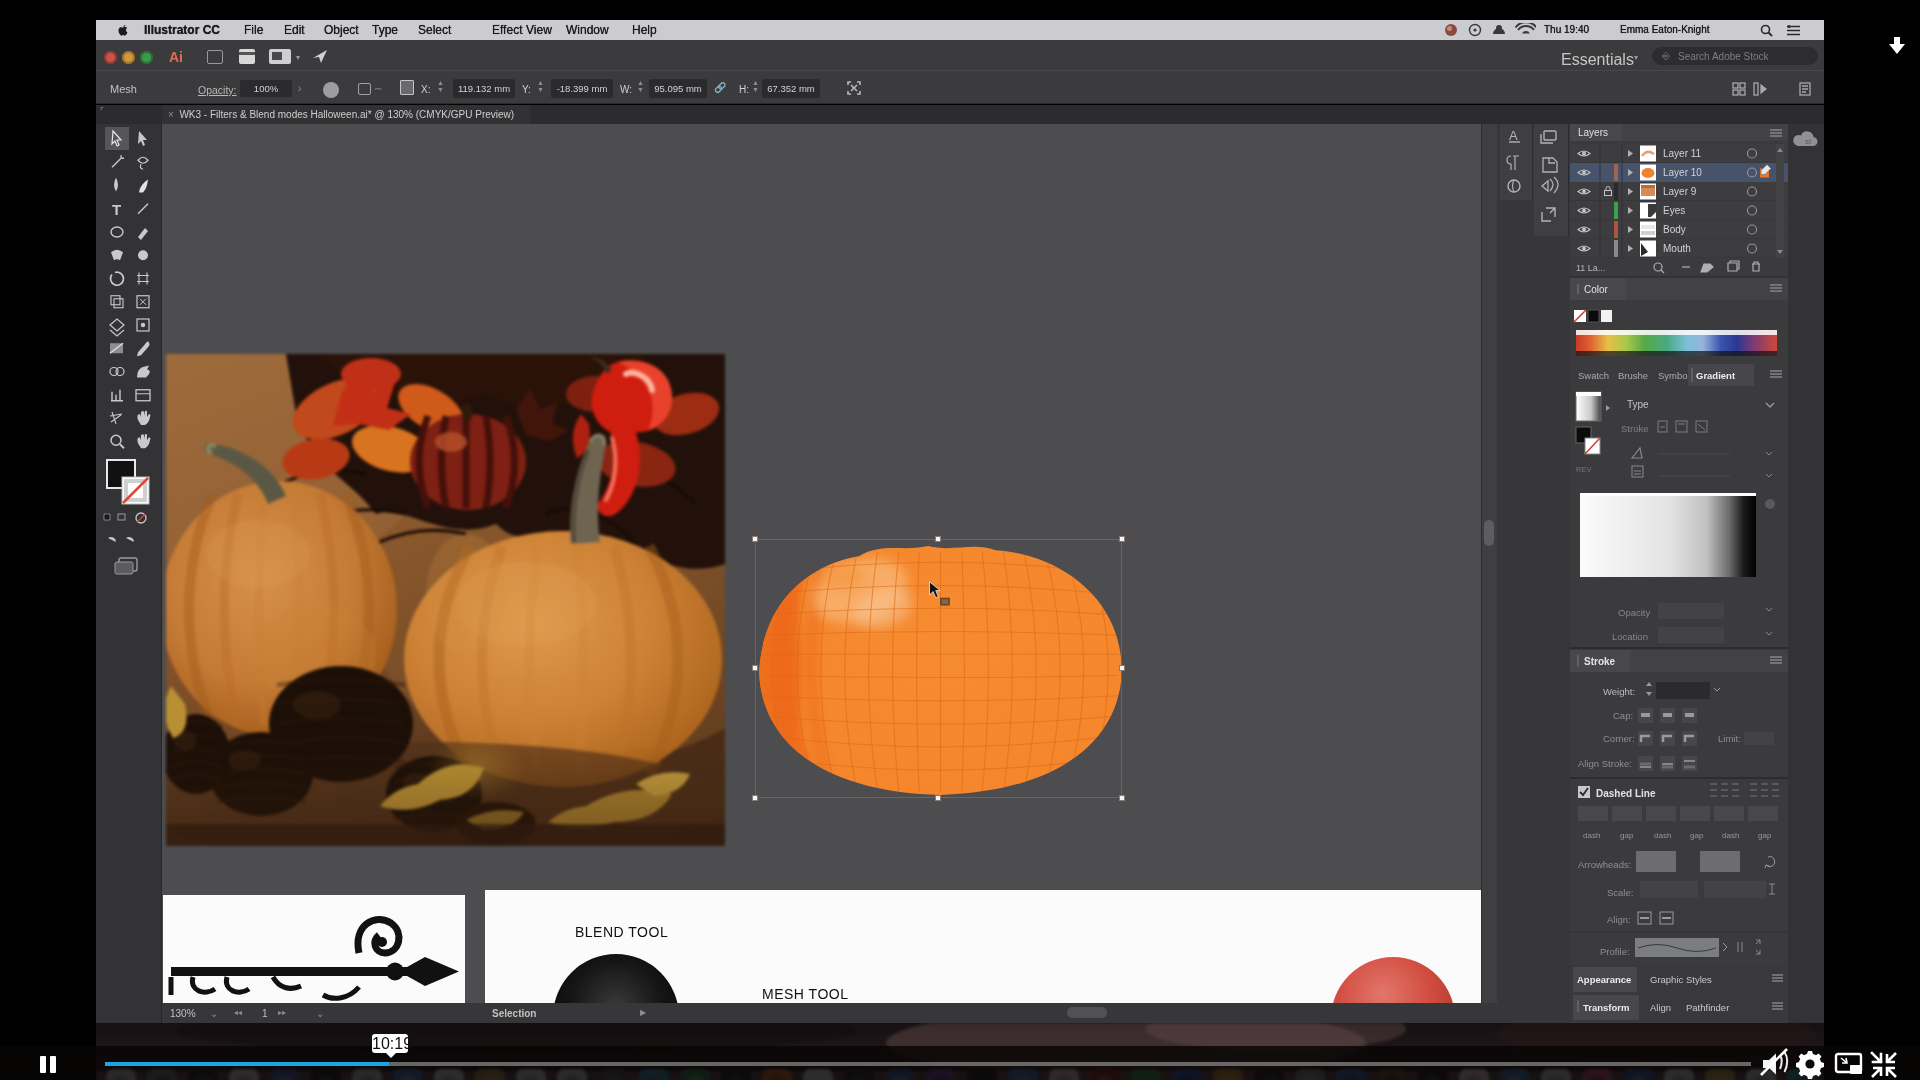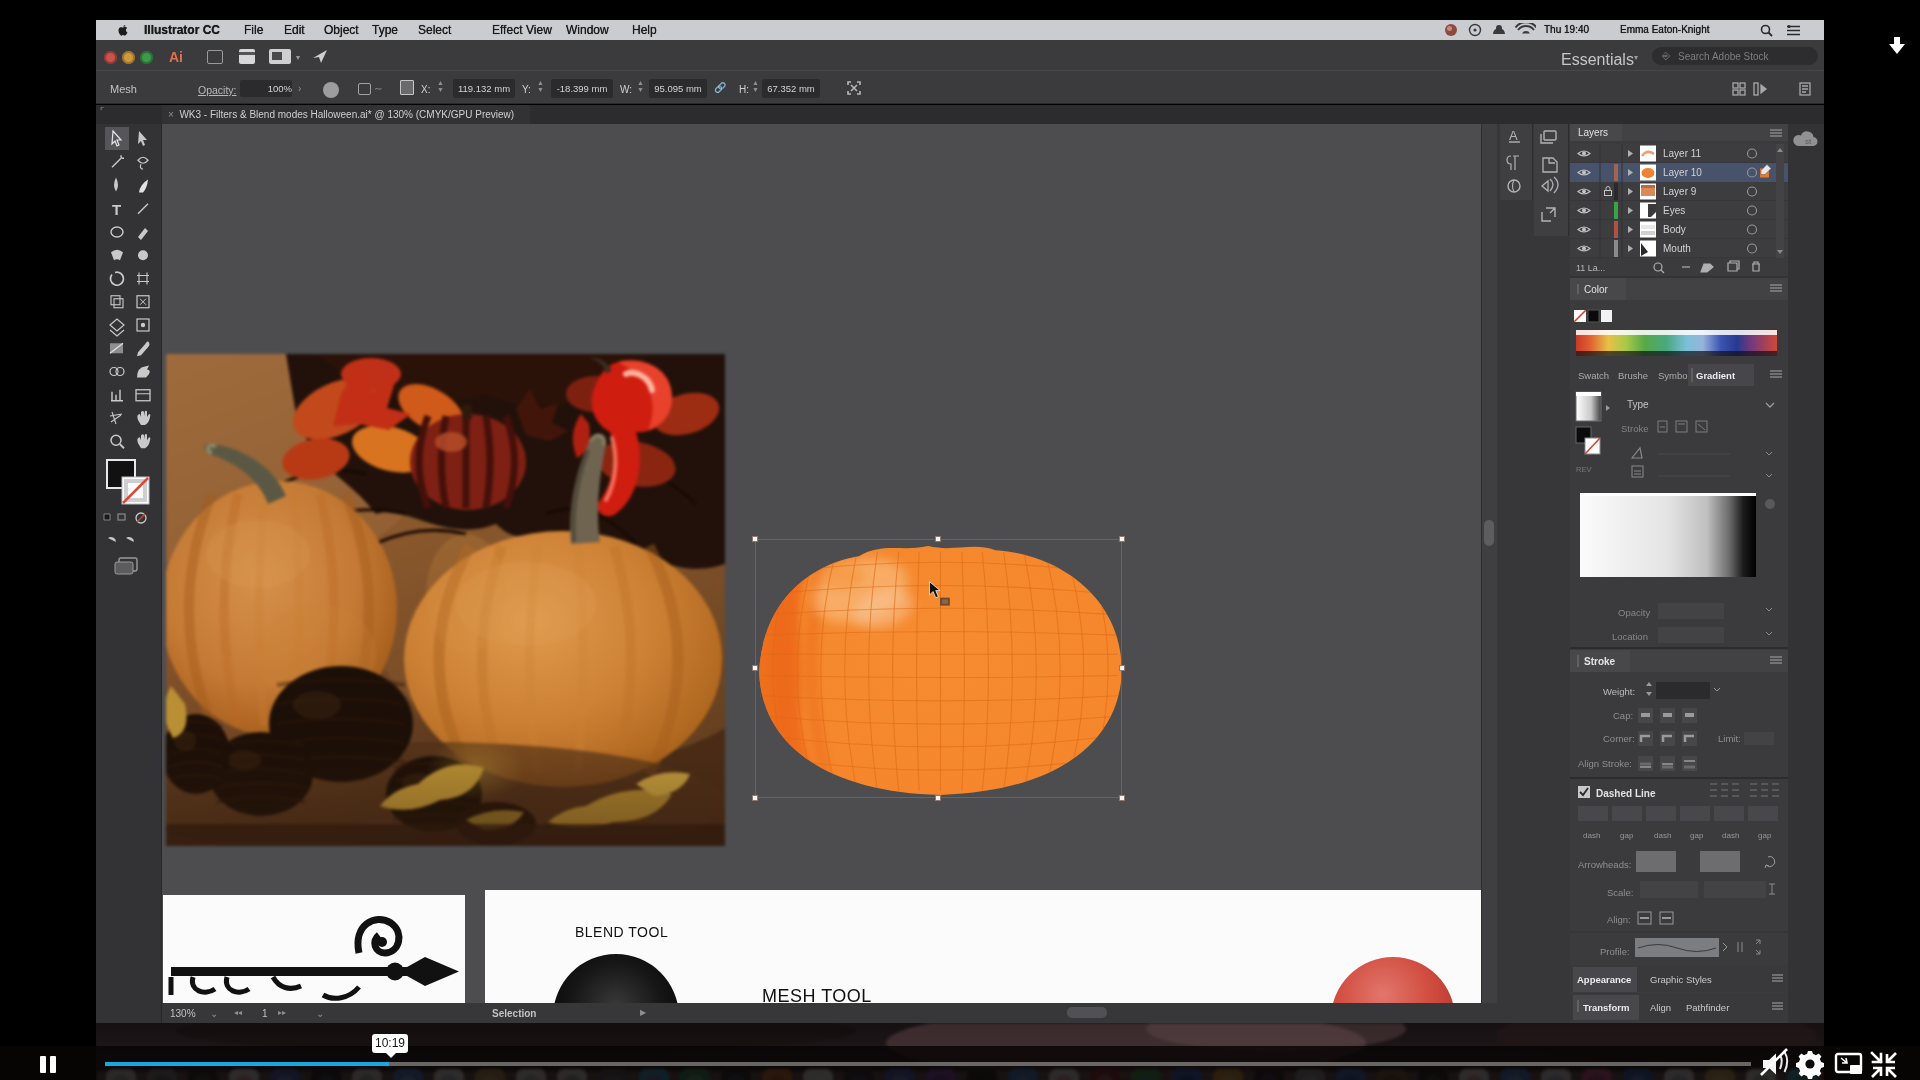--- a/index.html
+++ b/index.html
@@ -86,21 +86,21 @@
         <div class="abs" style="left:1465px;top:11px;color:#c6c6c6;font-size:16px;">Essentials</div>
         <div class="abs" style="left:1538px;top:13px;color:#9a9a9a;font-size:8px;">▾</div>
         <div class="abs" style="left:1556px;top:7px;width:166px;height:18px;background:#2d2d2f;border-radius:9px;"></div>
         <div class="abs" style="left:1566px;top:10px;color:#86868a;font-size:10px;">⎆</div>
         <div class="abs" style="left:1582px;top:11px;color:#7e7e82;font-size:10px;">Search Adobe Stock</div>
       </div>
 
       <div id="ctrlbar">
         <div class="abs" style="left:14px;top:12px;font-size:11px;color:#c2c2c4;">Mesh</div>
         <div class="abs" style="left:102px;top:13px;font-size:10.5px;color:#b8b8b8;text-decoration:underline;">Opacity:</div>
-        <div class="fld" style="left:144px;top:9px;width:52px;height:17px;line-height:17px;text-align:right;">100%</div>
+        <div class="fld" style="left:144px;top:9px;width:52px;height:17px;line-height:17px;text-align:center;">100%</div>
         <div class="abs dim" style="left:202px;top:12px;font-size:10px;">›</div>
         <div class="abs" style="left:227px;top:11px;width:16px;height:16px;border-radius:50%;background:#9d9da0;"></div>
         <div class="abs" style="left:262px;top:12px;width:13px;height:12px;border:1.5px solid #a2a2a4;border-radius:2px;"></div>
         <div class="abs dim" style="left:278px;top:12px;font-size:10px;">∼</div>
         <div class="abs" style="left:304px;top:9px;width:14px;height:15px;border:1.5px solid #c6c6c8;background:#6a6a6d;border-radius:1px;"></div>
         <div class="abs light" style="left:325px;top:13px;font-size:10px;">X:</div>
         <div class="abs dim" style="left:341px;top:8px;font-size:7px;">▲<br>▼</div>
         <div class="fld" style="left:357px;top:8px;width:62px;height:19px;line-height:19px;">119.132 mm</div>
         <div class="abs light" style="left:426px;top:13px;font-size:10px;">Y:</div>
         <div class="abs dim" style="left:441px;top:8px;font-size:7px;">▲<br>▼</div>
@@ -327,21 +327,21 @@
 <circle cx="219" cy="47" r="5" fill="#111"></circle>
 <rect x="8" y="72" width="240" height="9" fill="#111"></rect>
 <path d="M236 76.5 L262 62 L296 76.5 L262 91 Z" fill="#111"></path>
 <circle cx="232" cy="76.5" r="9" fill="#111"></circle>
 <path d="M30 82 C26 96 42 101 52 94 M64 82 C60 96 76 101 86 94" stroke="#111" stroke-width="5" fill="none"></path>
 <path d="M8 82 L8 100 M110 82 C116 93 127 96 138 91" stroke="#111" stroke-width="5" fill="none"></path>
 <path d="M196 92 C186 104 170 106 160 100" stroke="#111" stroke-width="5" fill="none"></path>
 </svg>
 <div class="abs" style="left:323px;top:766px;width:999px;height:113px;background:#fbfbfb;"></div>
 <div class="abs" style="left:413px;top:800px;color:#101010;font-size:14px;letter-spacing:0.5px;font-weight:500;">BLEND TOOL</div>
-<div class="abs" style="left:600px;top:862px;color:#101010;font-size:18px;letter-spacing:0.5px;font-weight:500;">MESH TOOL</div>
+<div class="abs" style="left:600px;top:862px;color:#101010;font-size:14px;letter-spacing:0.5px;font-weight:500;">MESH TOOL</div>
 <svg class="abs" style="left:323px;top:766px;" width="999" height="113" viewBox="0 0 999 113">
             <defs>
               <radialGradient id="bc" cx="0.5" cy="0.42" r="0.65">
                 <stop offset="0" stop-color="#3a3a3a"></stop>
                 <stop offset="0.55" stop-color="#161616"></stop>
                 <stop offset="1" stop-color="#050505"></stop>
               </radialGradient>
               <radialGradient id="rs" cx="0.42" cy="0.3" r="0.75">
                 <stop offset="0" stop-color="#e2766c"></stop>
                 <stop offset="0.5" stop-color="#d14d40"></stop>
@@ -853,21 +853,21 @@
 
   </div>
 
   <div id="playerband" class="abs" style="left:0;top:1026px;width:1920px;height:37px;background:rgba(8,5,5,0.84);"></div>
   <div id="pausebtn" class="abs" style="left:40px;top:1036px;width:17px;height:17px;">
     <div class="abs" style="left:0;top:0;width:6px;height:17px;background:#fff;border-radius:1px;"></div>
     <div class="abs" style="left:10px;top:0;width:6px;height:17px;background:#fff;border-radius:1px;"></div>
   </div>
   <div class="abs" style="left:105px;top:1042px;width:1646px;height:4px;background:rgba(255,255,255,0.38);"></div>
   <div class="abs" style="left:105px;top:1042px;width:284px;height:4px;background:#18a7e0;"></div>
-  <div id="tooltip" class="abs" style="left:372px;top:1014px;width:36px;height:19px;background:#fff;border-radius:3px;color:#111;font-size:12px;text-align:center;line-height:19px;">10:19</div>
+  <div id="tooltip" class="abs" style="left:372px;top:1014px;width:36px;height:19px;background:#fff;border-radius:3px;color:#111;font-size:16px;text-align:center;line-height:19px;">10:19</div>
   <div class="abs" style="left:386px;top:1033px;width:0;height:0;border-left:5px solid transparent;border-right:5px solid transparent;border-top:5px solid #fff;"></div>
   <div id="playericons">
 <svg class="abs" style="left:1758px;top:1028px;" width="140" height="32" viewBox="0 0 140 32">
 <g fill="#fff">
 <path d="M5 12 h6 l7 -6.5 v21 l-7 -6.5 h-6 z" opacity="0.96"></path>
 <path d="M22 9 q3.5 5.5 0 14 M26.5 6 q5.5 8.5 0 20" stroke="#fff" stroke-width="2" fill="none" opacity="0.92" transform="translate(0,-2)"></path>
 <path d="M3 27 L29 1" stroke="#fff" stroke-width="2.6"></path>
 <g transform="translate(52,16)">
  <path d="M-2 -13 h4 l1 3 a10.5 10.5 0 0 1 3 1.2 l2.6 -1.6 2.8 2.8 -1.6 2.6 a10.5 10.5 0 0 1 1.2 3 l3 1 v4 l-3 1 a10.5 10.5 0 0 1 -1.2 3 l1.6 2.6 -2.8 2.8 -2.6 -1.6 a10.5 10.5 0 0 1 -3 1.2 l-1 3 h-4 l-1 -3 a10.5 10.5 0 0 1 -3 -1.2 l-2.6 1.6 -2.8 -2.8 1.6 -2.6 a10.5 10.5 0 0 1 -1.2 -3 l-3 -1 v-4 l3 -1 a10.5 10.5 0 0 1 1.2 -3 l-1.6 -2.6 2.8 -2.8 2.6 1.6 a10.5 10.5 0 0 1 3 -1.2 z" fill="#fff"></path>
  <circle r="4.6" fill="#0c0909"></circle>

